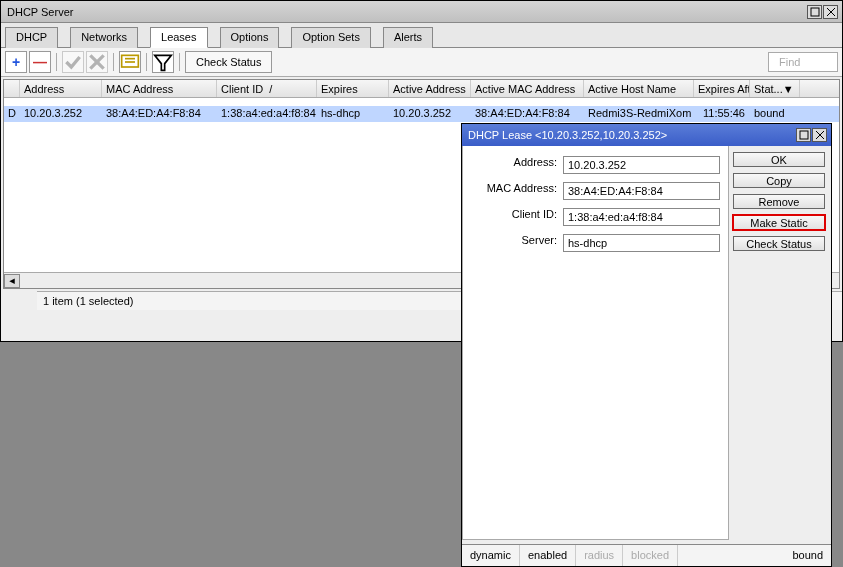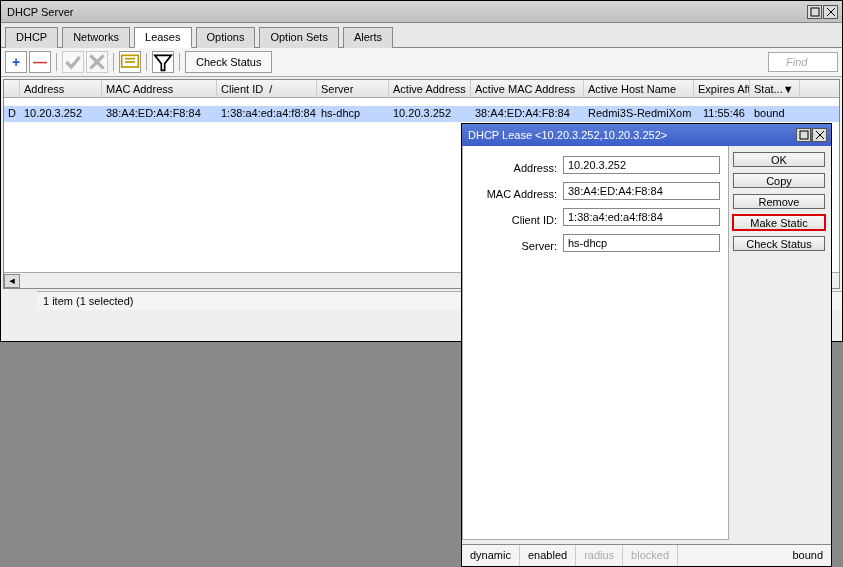--- a/index.html
+++ b/index.html
@@ -10,30 +10,30 @@
 .dialog-window { left: 461px; top: 123px; width: 371px; height: 444px; z-index: 10; }
 
 .titlebar { display: flex; align-items: center; height: 22px; padding: 0 4px; color: #000; font-size: 11px; }
 .main-window .titlebar { background: linear-gradient(#d5d5d5,#c0c0c0); border-bottom:1px solid #888;}
 .dialog-window .titlebar { background: linear-gradient(#5a7dd8,#3a5dc8); color: #fff; }
 .titlebar .title-text { flex: 1; padding-left: 2px; }
 .title-btns { display:flex; gap:1px; }
 .title-btn { width: 15px; height: 14px; background: #ddd; border:1px solid #555; display:flex; align-items:center; justify-content:center; cursor:pointer; font-size:10px; line-height:1;}
 .title-btn svg { width:10px; height:10px; }
 
-.tabstrip { display:flex; background:#e8e8e8; border-bottom:1px solid #888; padding-top:3px; padding-left:4px; gap:4px; }
+.tabstrip { display:flex; background:#e8e8e8; border-bottom:1px solid #888; padding-top:3px; padding-left:4px; gap:12px; }
 .tab { padding:3px 10px 4px; border:1px solid #888; border-bottom:none; background:#ddd; cursor:pointer; position:relative; top:1px; }
 .tab.active { background:#fff; border-bottom:1px solid #fff; z-index:2;}
 
 .toolbar { display:flex; align-items:center; gap:2px; padding:3px 4px; background:#f4f4f4; border-bottom:1px solid #aaa;}
 .tool-btn { width:22px; height:22px; border:1px solid #999; background:#fff; display:flex; align-items:center; justify-content:center; cursor:pointer;}
 .tool-btn.disabled { opacity:.45; cursor:default;}
 .tool-txt-btn { height:22px; padding:0 10px; border:1px solid #999; background:#f8f8f8; cursor:pointer; display:flex; align-items:center;}
 .sep { width:1px; height:18px; background:#aaa; margin:0 3px;}
-.find-box { margin-left:auto; width:70px; height:20px; border:1px solid #aaa; background:#fff; color:#aaa; font-style:italic; padding:0 17px; display:flex; align-items:center;}
+.find-box { margin-left:auto; width:70px; height:20px; border:1px solid #aaa; background:#fff; color:#aaa; padding:0 10px; display:flex; align-items:center;}
 
 .table-wrap { background:#fff; border:1px solid #888; margin:2px; width:calc(100% - 4px); height:210px; display:flex; flex-direction:column; overflow:hidden;gap:8px;}
 .thead { display:flex; background:linear-gradient(#f6f6f6,#e2e2e2); border-bottom:1px solid #aaa; height:18px; flex-shrink:0;}
 .th { border-right:1px solid #ccc; padding:2px 4px; white-space:nowrap; overflow:hidden; text-overflow:ellipsis; display:flex; align-items:center;}
 .tbody { flex:1; overflow:auto; }
 .row { display:flex; height:16px; }
 .row.sel { background:#bfd6ff; }
 .td { border-right:1px solid transparent; padding:1px 4px; white-space:nowrap; overflow:hidden;}
 .c-flag{width:16px;} .c-addr{width:82px;} .c-mac{width:115px;} .c-cid{width:100px;} .c-srv{width:72px;} .c-aa{width:82px;} .c-amac{width:113px;} .c-ahn{width:110px;} .c-exp{width:56px; text-align:right;} .c-stat{width:50px;}
 
@@ -43,21 +43,21 @@
 .status-line { padding:3px 6px; border-top:1px solid #aaa; background:#f4f4f4;margin-left:36px;}
 
 
 .dlg-body { display:flex; flex-direction:column; height:calc(100% - 22px); }
 .dlg-main { display:flex; flex:1; overflow:hidden; }
 .dlg-left { flex:1; display:flex; flex-direction:column; }
 .dlg-tabs { display:flex; border-bottom:1px solid #888; padding:4px 4px 0; }
 .dlg-tab { padding:3px 10px 4px; border:1px solid #888; border-bottom:none; background:#ddd; cursor:pointer; position:relative; top:1px;}
 .dlg-tab.active { background:#fff; border-bottom:1px solid #fff; }
 .form { padding:10px 8px 4px; background:#fff; flex:1; border:1px solid #aaa; border-top:none; margin:0 4px 4px 0; }
-.form-row { display:flex; align-items:flex-end; margin-bottom:8px; }
+.form-row { display:flex; align-items:flex-start; margin-bottom:8px; }
 .form-row label { width:92px; text-align:right; padding-right:6px; }
 .form-row input { flex:1; height:18px; border:1px solid #888; background:#fff; padding:0 4px; font-size:11px;}
 .dlg-btns { width:98px; display:flex; flex-direction:column; gap:6px; padding:6px 6px 0 0;}
 .dlg-btn { height:15px; border:1px solid #666; background:linear-gradient(#f8f8f8,#e2e2e2); cursor:pointer;}
 .dlg-btn.highlight { outline:2px solid #d00; outline-offset:-1px; border:1px solid #c00;}
 
 .dlg-status { display:flex; border-top:1px solid #888; background:#f4f4f4; height:22px;}
 .dlg-status span { padding:4px 8px; border-right:1px solid #ccc; color:#000;}
 .dlg-status span.faded { color:#aaa;}
 .dlg-status span:last-child{border-right:none;}
@@ -132,21 +132,21 @@
     <div class="tool-txt-btn">Check Status</div>
     <div class="find-box">Find</div>
   </div>
 
   <div class="table-wrap">
     <div class="thead">
       <div class="th c-flag"></div>
       <div class="th c-addr">Address</div>
       <div class="th c-mac">MAC Address</div>
       <div class="th c-cid"><span>Client ID</span>&nbsp;&nbsp;/</div>
-      <div class="th c-srv">Server</div>
+      <div class="th c-srv">Expires</div>
       <div class="th c-aa">Active Address</div>
       <div class="th c-amac">Active MAC Address</div>
       <div class="th c-ahn">Active Host Name</div>
       <div class="th c-exp">Expires After</div>
       <div class="th c-stat"><span>Stat...</span>▼</div>
     </div>
     <div class="tbody">
       <div class="row sel">
         <div class="td c-flag">D</div>
         <div class="td c-addr">10.20.3.252</div>

